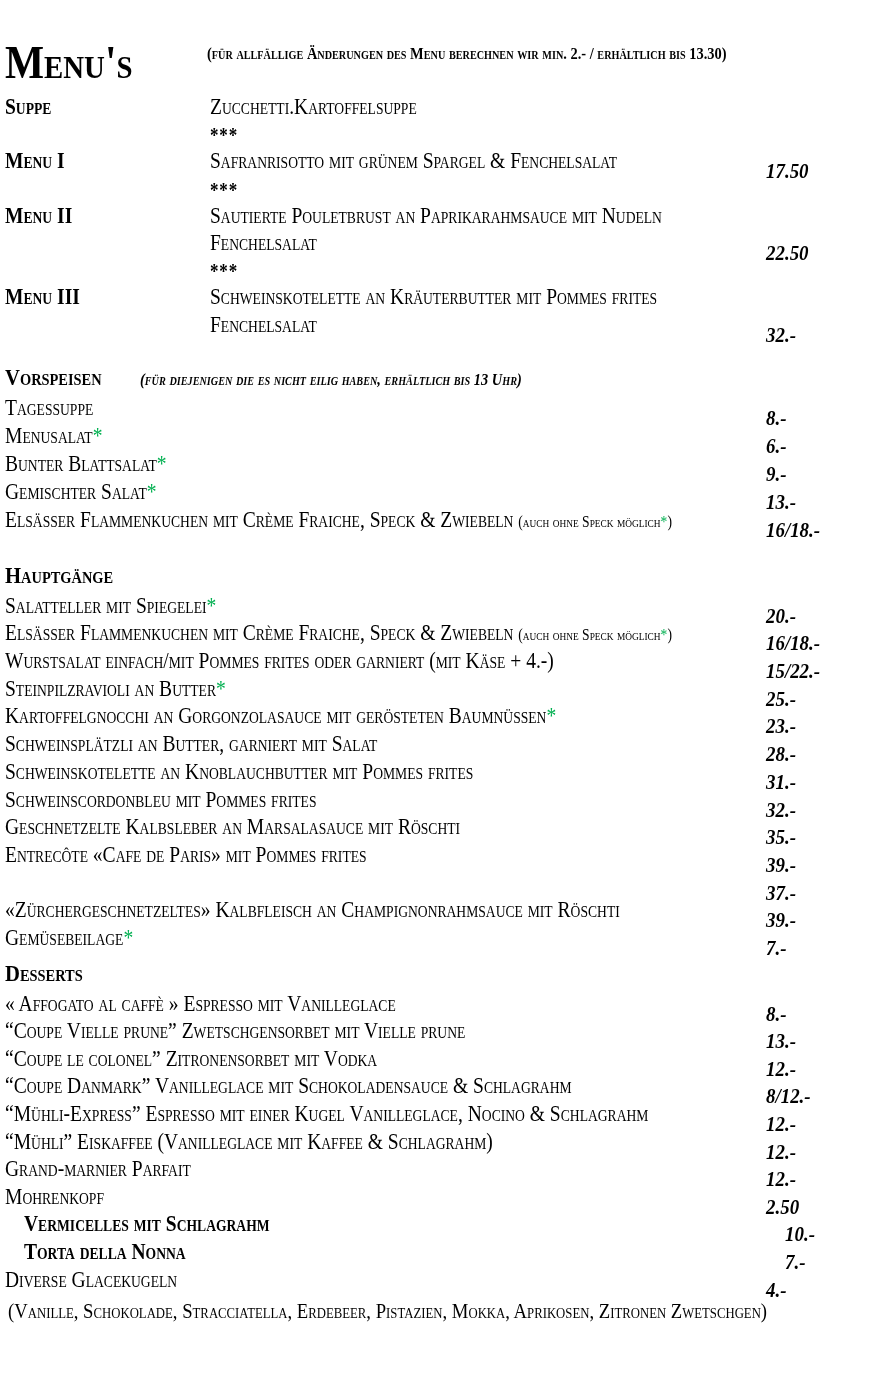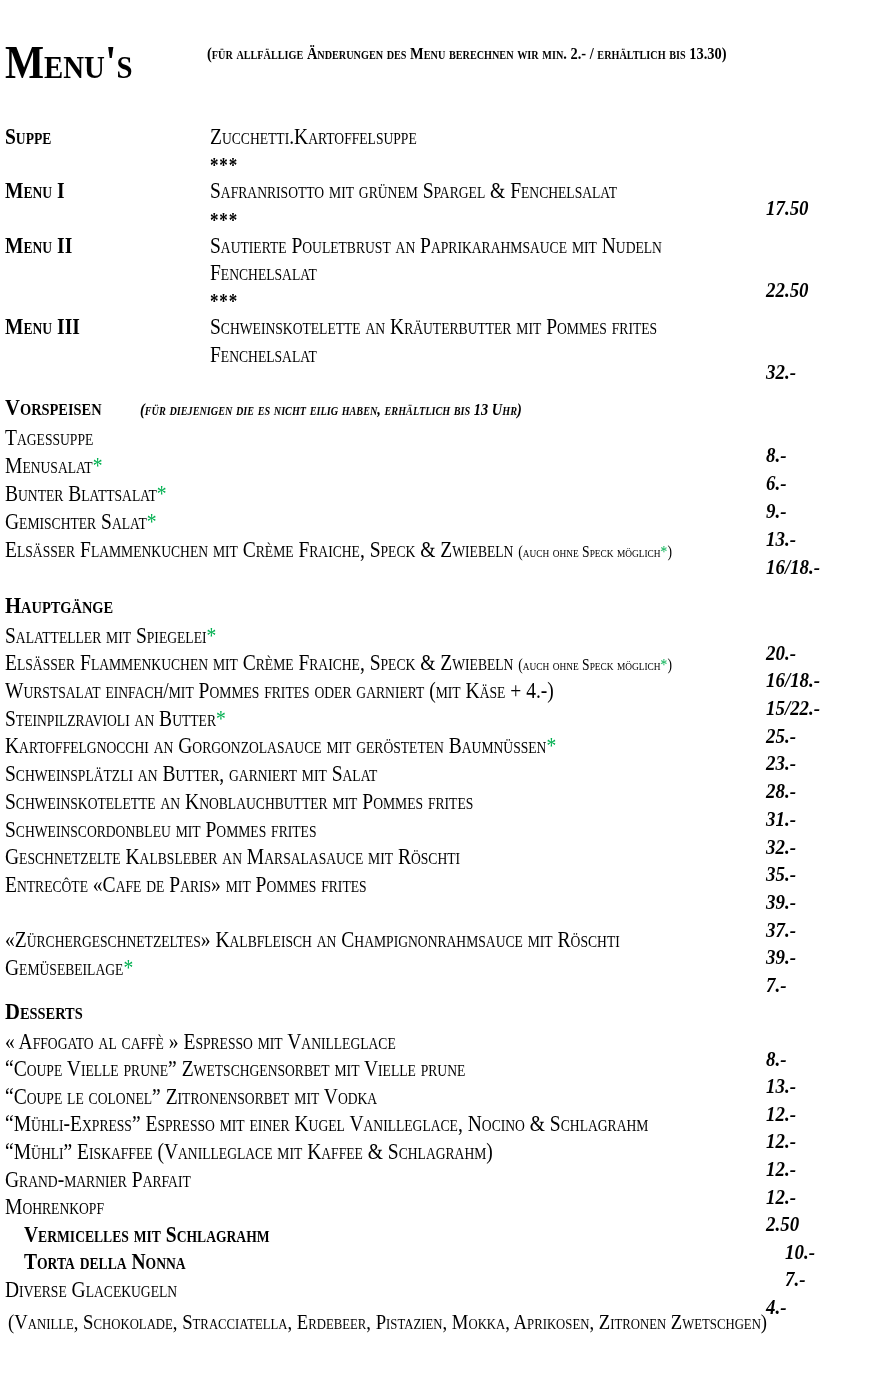--- a/index.html
+++ b/index.html
@@ -20,45 +20,45 @@
   .title-row h1{
     position:absolute;left:5px;top:-8px;margin:0;
     font-size:46px;font-weight:bold;letter-spacing:0px;
   }
   .title-note{
     position:absolute;left:207px;top:0;
     font-size:17px;font-weight:bold;
   }
 
   
-  .menu-table{position:relative;margin-top:30px;}
+  .menu-table{position:relative;}
   .mrow{position:relative;height:27.2px;font-size:23px;}
   .mrow .label{position:absolute;left:5px;font-weight:bold;}
   .mrow .text{position:absolute;left:210px;}
   .mrow.stars .text{font-weight:bold;letter-spacing:1px;font-size:20px;top:3px;}
-  .price{position:absolute;left:766px;top:18px;font-weight:bold;font-style:italic;font-size:21px;}
+  .price{position:absolute;left:766px;top:11px;font-weight:bold;font-style:italic;font-size:21px;}
 
   
   .section-heading{position:relative;height:30px;font-size:23px;font-weight:bold;}
   .section-heading .heading{position:absolute;left:5px;}
   .section-heading .heading-note{
     position:absolute;left:140px;top:5px;
     font-size:17px;font-style:italic;font-weight:bold;
   }
   .items{position:relative;}
   .irow{position:relative;font-size:23px;}
   .irow .name{position:absolute;left:5px;}
   .irow.bold{font-weight:bold;margin-left:19px;}
   .irow.small{font-size:22px;}
   .irow.small .name{left:8px;top:4px;}
   .asterisk{color:var(--asterisk,#00B050);}
   .inline-note{font-size:16px;}
   .sp-vorspeisen{margin-top:26px;}
   .sp-hauptgaenge{margin-top:28px;}
-  .sp-desserts{margin-top:16px;text-decoration:underline;}
+  .sp-desserts{margin-top:8px;text-decoration:underline;}
   .items.h28 .irow{height:28px;}
   .items.h277 .irow{height:27.7px;}
   .items.h276 .irow{height:27.6px;}
 </style>
 </head>
 <body>
 
 <div class="page sc">
 
   <header class="title-row">
@@ -196,20 +196,24 @@
         </div>
         <div class="irow">
           <span class="name"><span class="cond">“Coupe Vielle prune” Zwetschgensorbet mit Vielle prune</span></span>
           <span class="price"><span class="cond90">13.-</span></span>
         </div>
         <div class="irow">
           <span class="name"><span class="cond">“Coupe le colonel” Zitronensorbet mit Vodka</span></span>
           <span class="price"><span class="cond90">12.-</span></span>
         </div>
         <div class="irow">
+          <span class="name"><span class="cond">“Coupe Danmark” Vanilleglace mit Schokoladensauce &amp; Schlagrahm</span></span>
+          <span class="price"><span class="cond90">8/12.-</span></span>
+        </div>
+        <div class="irow">
           <span class="name"><span class="cond">“Mühli-Express” Espresso mit einer Kugel Vanilleglace, Nocino &amp; Schlagrahm</span></span>
           <span class="price"><span class="cond90">12.-</span></span>
         </div>
         <div class="irow">
           <span class="name"><span class="cond">“Mühli” Eiskaffee (Vanilleglace mit Kaffee &amp; Schlagrahm)</span></span>
           <span class="price"><span class="cond90">12.-</span></span>
         </div>
         <div class="irow">
           <span class="name"><span class="cond">Grand-marnier Parfait</span></span>
           <span class="price"><span class="cond90">12.-</span></span>

